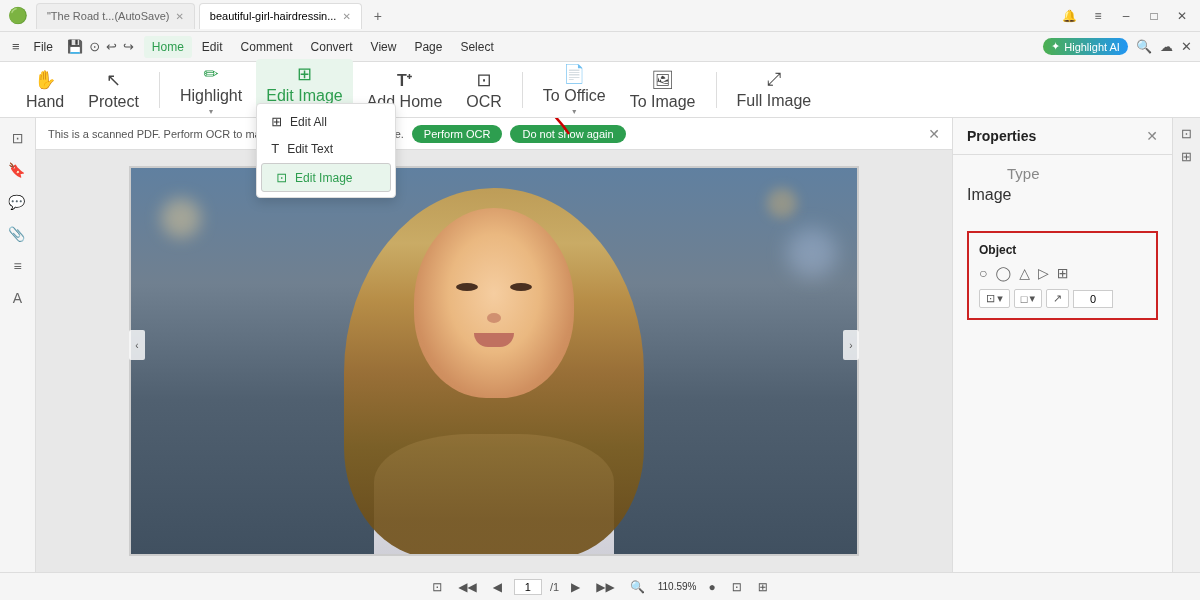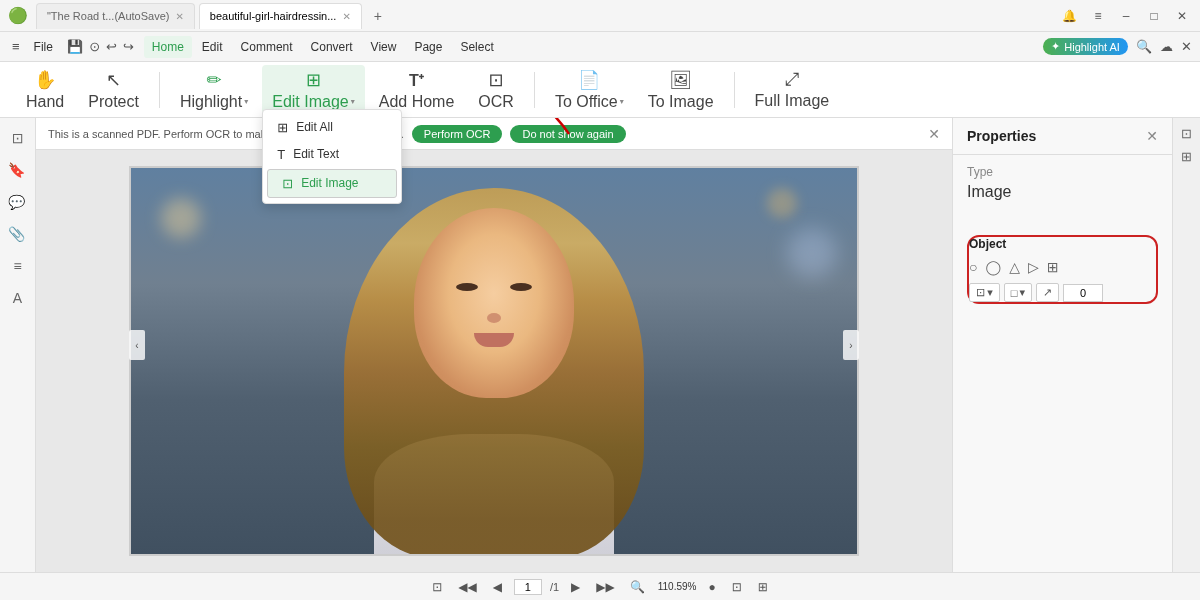--- a/index.html
+++ b/index.html
@@ -42,21 +42,21 @@
     }
     .tool-btn {
       display: flex; flex-direction: column; align-items: center; justify-content: center;
       padding: 4px 10px; cursor: pointer; border-radius: 4px; gap: 2px; min-width: 50px;
       font-size: 11px; color: #444;
     }
     .tool-btn.active { color: #2d9e4f; background: #e8f5ec; }
     .tool-icon { font-size: 18px; }
     .tool-label { font-size: 16px; }
     .tool-sep { width: 1px; height: 36px; background: #ddd; margin: 0 6px; }
-    .arrow-row { display: flex; align-items: center; gap: 2px; }
+    .arrow-row { display: flex; align-items: center; gap: 2px; flex-direction: column; }
     .small-arrow { font-size: 8px; color: #888; }
 
     
     .dropdown-wrapper { position: relative; }
     .dropdown-menu {
       position: absolute; top: 44px; left: 0; background: #fff;
       border: 1px solid #ddd; border-radius: 4px; box-shadow: 0 4px 12px rgba(0,0,0,0.15);
       z-index: 100; min-width: 140px; padding: 4px 0;
     }
     .dropdown-item {
@@ -111,24 +111,24 @@
       width: 220px; background: #f8f8f8; border-left: 1px solid #ddd;
       padding: 0;
     }
     .panel-header {
       display: flex; align-items: center; justify-content: space-between;
       padding: 10px 14px; border-bottom: 1px solid #ddd;
     }
     .panel-title { font-size: 14px; font-weight: 600; color: #222; }
     .panel-close { cursor: pointer; color: #888; font-size: 14px; }
     .panel-section { padding: 10px 14px; }
-    .prop-label { font-size: 12px; color: #888; margin-bottom: 4px; }
+    .prop-label { font-size: 15px; color: #888; margin-bottom: 4px; margin-left: 40px; }
     .prop-value { font-size: 16px; color: #333; }
     .object-section {
-      margin: 24px 14px; border: 2px solid #cc2222; border-radius: 12px; 
+      margin: 17px 14px; border: 2px solid #cc2222; border-radius: 0; padding: 10px;
     }
     .object-title { font-size: 12px; font-weight: 600; color: #222; margin-bottom: 8px; }
     .object-icons-row { display: flex; align-items: center; gap: 8px; margin-bottom: 8px; }
     .obj-icon { font-size: 14px; color: #666; cursor: pointer; }
     .object-bottom-row { display: flex; align-items: center; gap: 4px; }
     .obj-btn { font-size: 11px; color: #555; border: 1px solid #ccc; background: #fff; padding: 2px 6px; cursor: pointer; border-radius: 2px; display: flex; align-items: center; gap: 2px; }
     .obj-input { width: 40px; border: 1px solid #ccc; padding: 2px 4px; font-size: 11px; text-align: center; }
     .right-sidebar-icons {
       width: 28px; background: #f0f0f0; border-left: 1px solid #ddd;
       display: flex; flex-direction: column; align-items: center; padding: 8px 0; gap: 8px;

